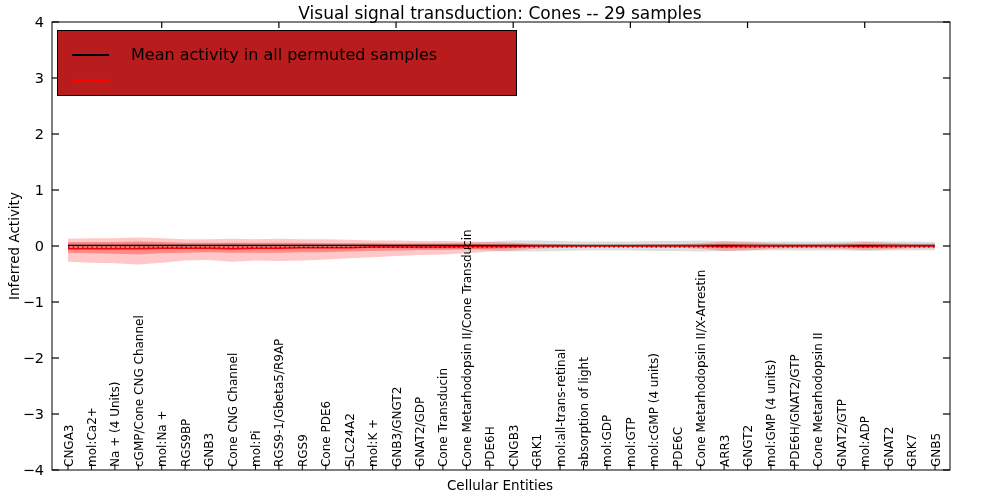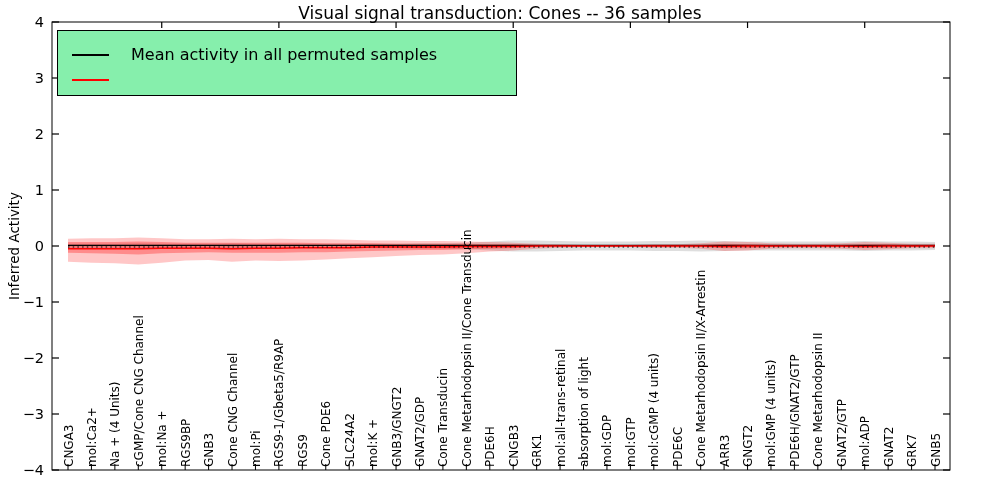--- a/index.html
+++ b/index.html
@@ -4,21 +4,21 @@
 <style>
   html,body{margin:0;padding:0;background:#ffffff;}
   .fig{position:relative;width:1000px;height:500px;background:#ffffff;
        font-family:"DejaVu Sans", sans-serif;color:#000;overflow:hidden;}
   .title{position:absolute;top:3px;left:0;width:1000px;text-align:center;
          font-size:17px;color:#000;}
   .ylabel{position:absolute;left:14px;top:246px;transform:translate(-50%,-50%) rotate(-90deg);
           font-size:13.5px;white-space:nowrap;}
   .xlabel{position:absolute;top:477px;left:0;width:1000px;text-align:center;font-size:13.5px;}
   .legend{position:absolute;left:57px;top:30px;width:458px;height:64px;
-          background:#86efac;border:1px solid #000;display:flex;flex-direction:column;
+          background:#b91c1c;border:1px solid #000;display:flex;flex-direction:column;
           justify-content:space-evenly;z-index:5;}
   .legend-row{display:flex;align-items:center;padding-left:14px;}
   .legend-swatch{display:inline-block;width:37px;height:2px;margin-right:22px;flex:0 0 auto;}
   .legend-label{font-size:16px;white-space:nowrap;}
   svg{position:absolute;left:0;top:0;}
 </style>
 </head>
 <body>
 
 <div class="fig">
@@ -134,22 +134,23 @@
       <text x="845.7702702702702" y="467" text-anchor="start" font-size="12" font-family="DejaVu Sans, sans-serif" fill="#000" transform="rotate(-90 845.7702702702702 467)">GNAT2/GTP</text>
       <line x1="864.7027027027027" y1="464" x2="864.7027027027027" y2="470" stroke="#000" stroke-width="1"></line>
       <text x="869.2027027027027" y="467" text-anchor="start" font-size="12" font-family="DejaVu Sans, sans-serif" fill="#000" transform="rotate(-90 869.2027027027027 467)">mol:ADP</text>
       <line x1="888.1351351351351" y1="464" x2="888.1351351351351" y2="470" stroke="#000" stroke-width="1"></line>
       <text x="892.6351351351351" y="467" text-anchor="start" font-size="12" font-family="DejaVu Sans, sans-serif" fill="#000" transform="rotate(-90 892.6351351351351 467)">GNAT2</text>
       <line x1="911.5675675675675" y1="464" x2="911.5675675675675" y2="470" stroke="#000" stroke-width="1"></line>
       <text x="916.0675675675675" y="467" text-anchor="start" font-size="12" font-family="DejaVu Sans, sans-serif" fill="#000" transform="rotate(-90 916.0675675675675 467)">GRK7</text>
       <line x1="935" y1="464" x2="935" y2="470" stroke="#000" stroke-width="1"></line>
       <text x="939.5" y="467" text-anchor="start" font-size="12" font-family="DejaVu Sans, sans-serif" fill="#000" transform="rotate(-90 939.5 467)">GNB5</text>
     </svg>
-  <div class="title">Visual signal transduction: Cones -- 36 samples</div>
+  <div class="title">Visual signal transduction: Cones -- 29 samples</div>
   <div class="ylabel">Inferred Activity</div>
+  <div class="xlabel">Cellular Entities</div>
   <div class="legend">
     <div class="legend-row">
       <span class="legend-swatch" style="background: rgb(0, 0, 0);"></span>
       <span class="legend-label">Mean activity in all permuted samples</span>
     </div>
     <div class="legend-row">
       <span class="legend-swatch" style="background: rgb(255, 0, 0);"></span>
     </div>
   </div>
 </div>

